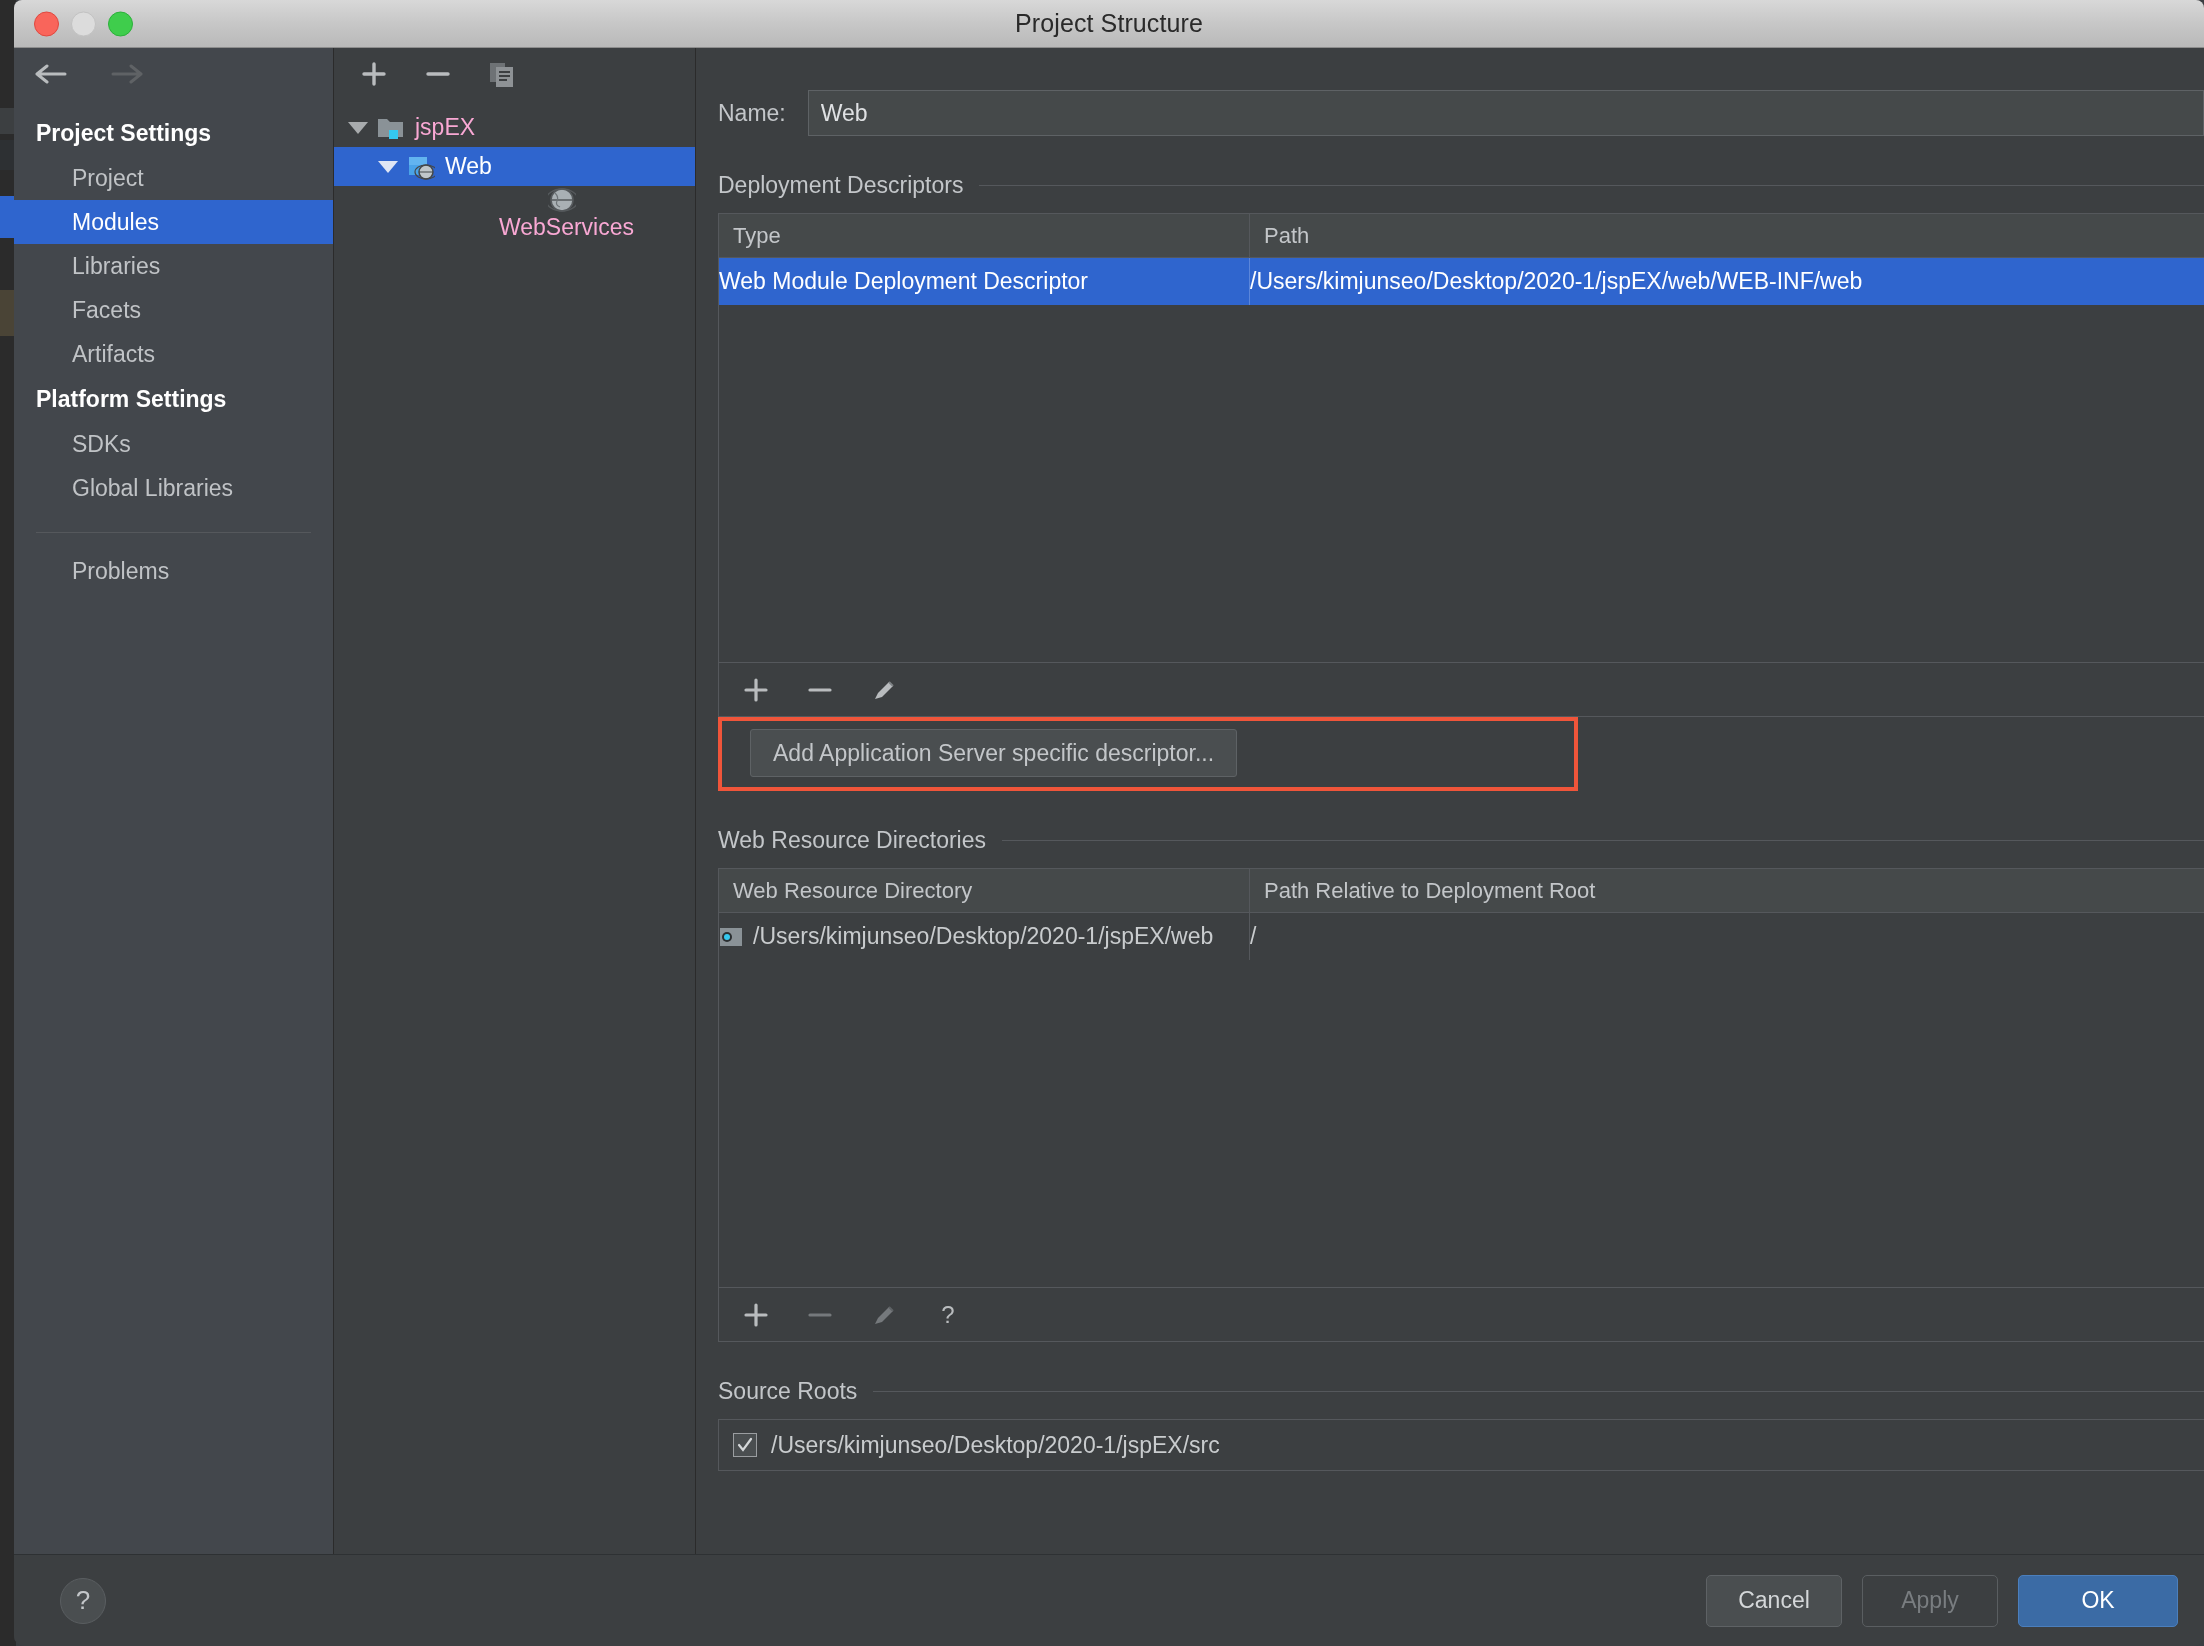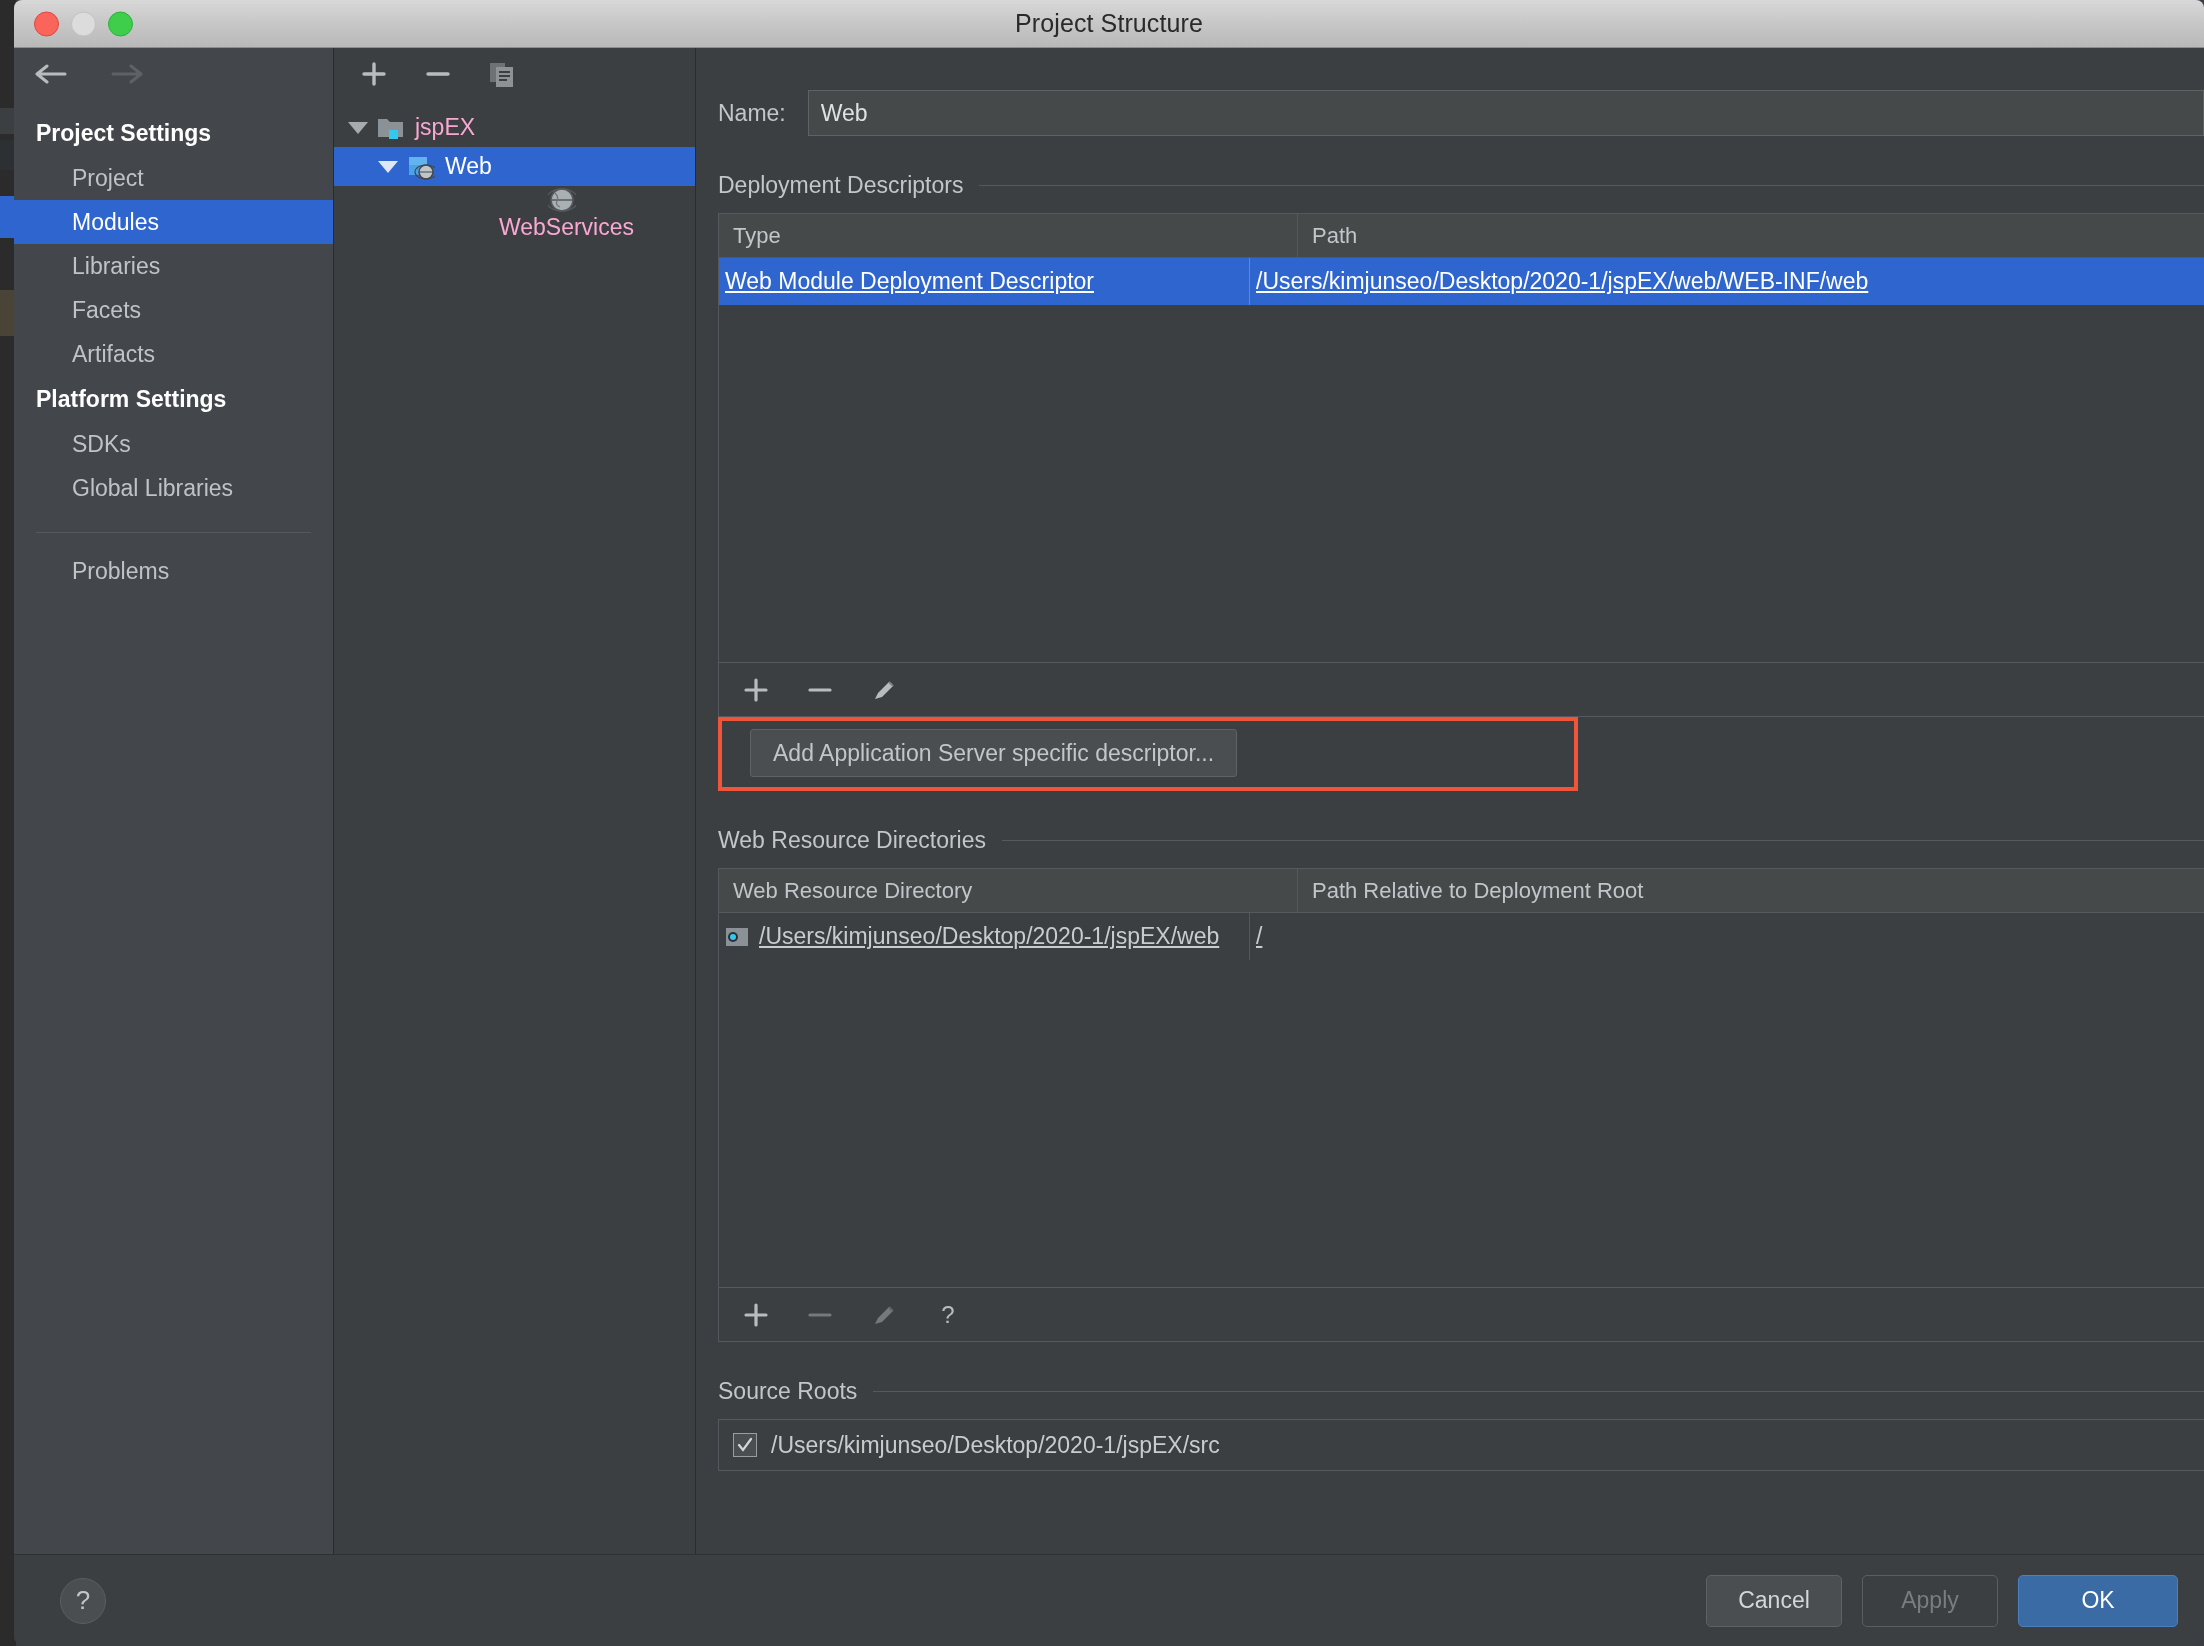--- a/index.html
+++ b/index.html
@@ -213,21 +213,20 @@
   .table {
     border: 1px solid #55585c;
     border-right: none;
     background: #3c3f41;
   }
   .thead {
     display: flex;
     height: 44px;
     background: #45494a;
     border-bottom: 1px solid #55585c;
-    gap: 48px;
   }
   .th {
     font-size: 22px;
     color: #c3c6c9;
     display: flex;
     align-items: center;
     padding-left: 14px;
     white-space: nowrap;
     overflow: hidden;
   }
@@ -237,24 +236,23 @@
     display: flex;
     height: 47px;
     align-items: stretch;
   }
   .trow.selected { background: #2f65ce; }
   .td {
     font-size: 23px;
     color: #c9ccce;
     display: flex;
     align-items: center;
-    padding-left: 6px;
+    padding-left: 0;
     white-space: nowrap;
     overflow: hidden;
-    text-decoration: underline;
   }
   .trow.selected .td { color: #ffffff; }
   .trow .td + .td { border-left: 1px solid #55585c; }
   .trow.selected .td + .td { border-left: 1px solid #5b86da; }
 
   .table-body { position: relative; }
 
   .row-toolbar {
     display: flex;
     align-items: center;

